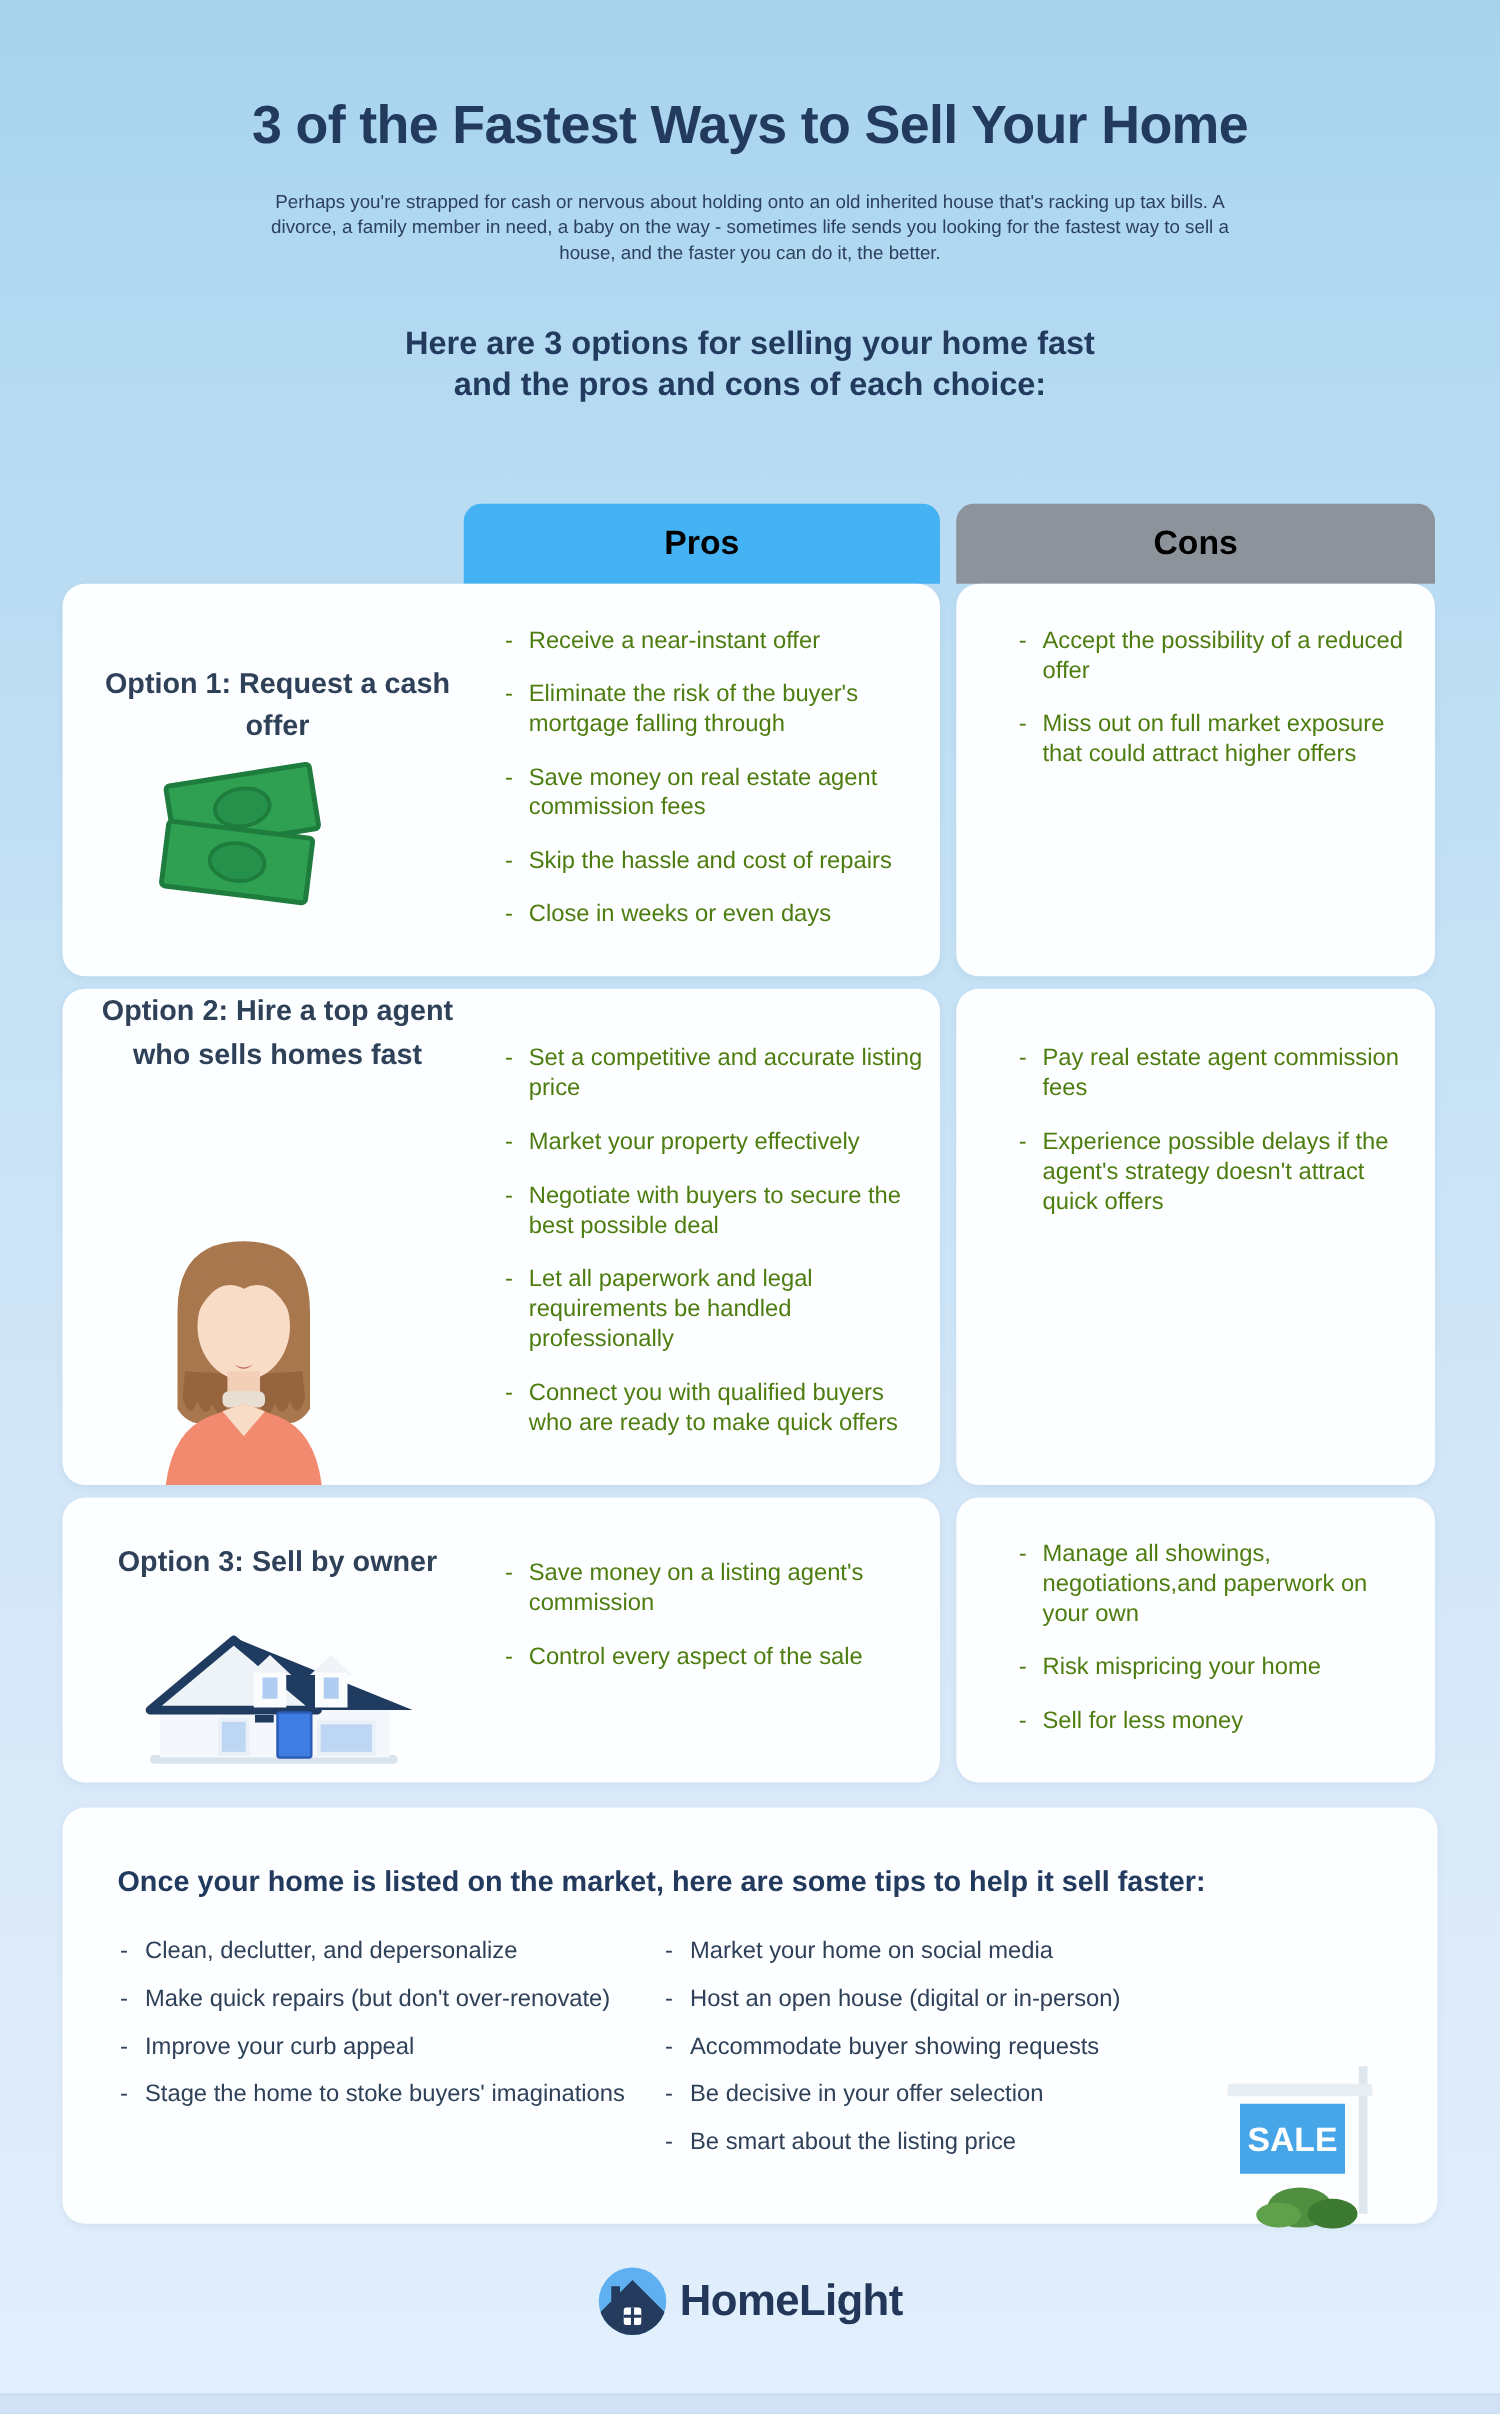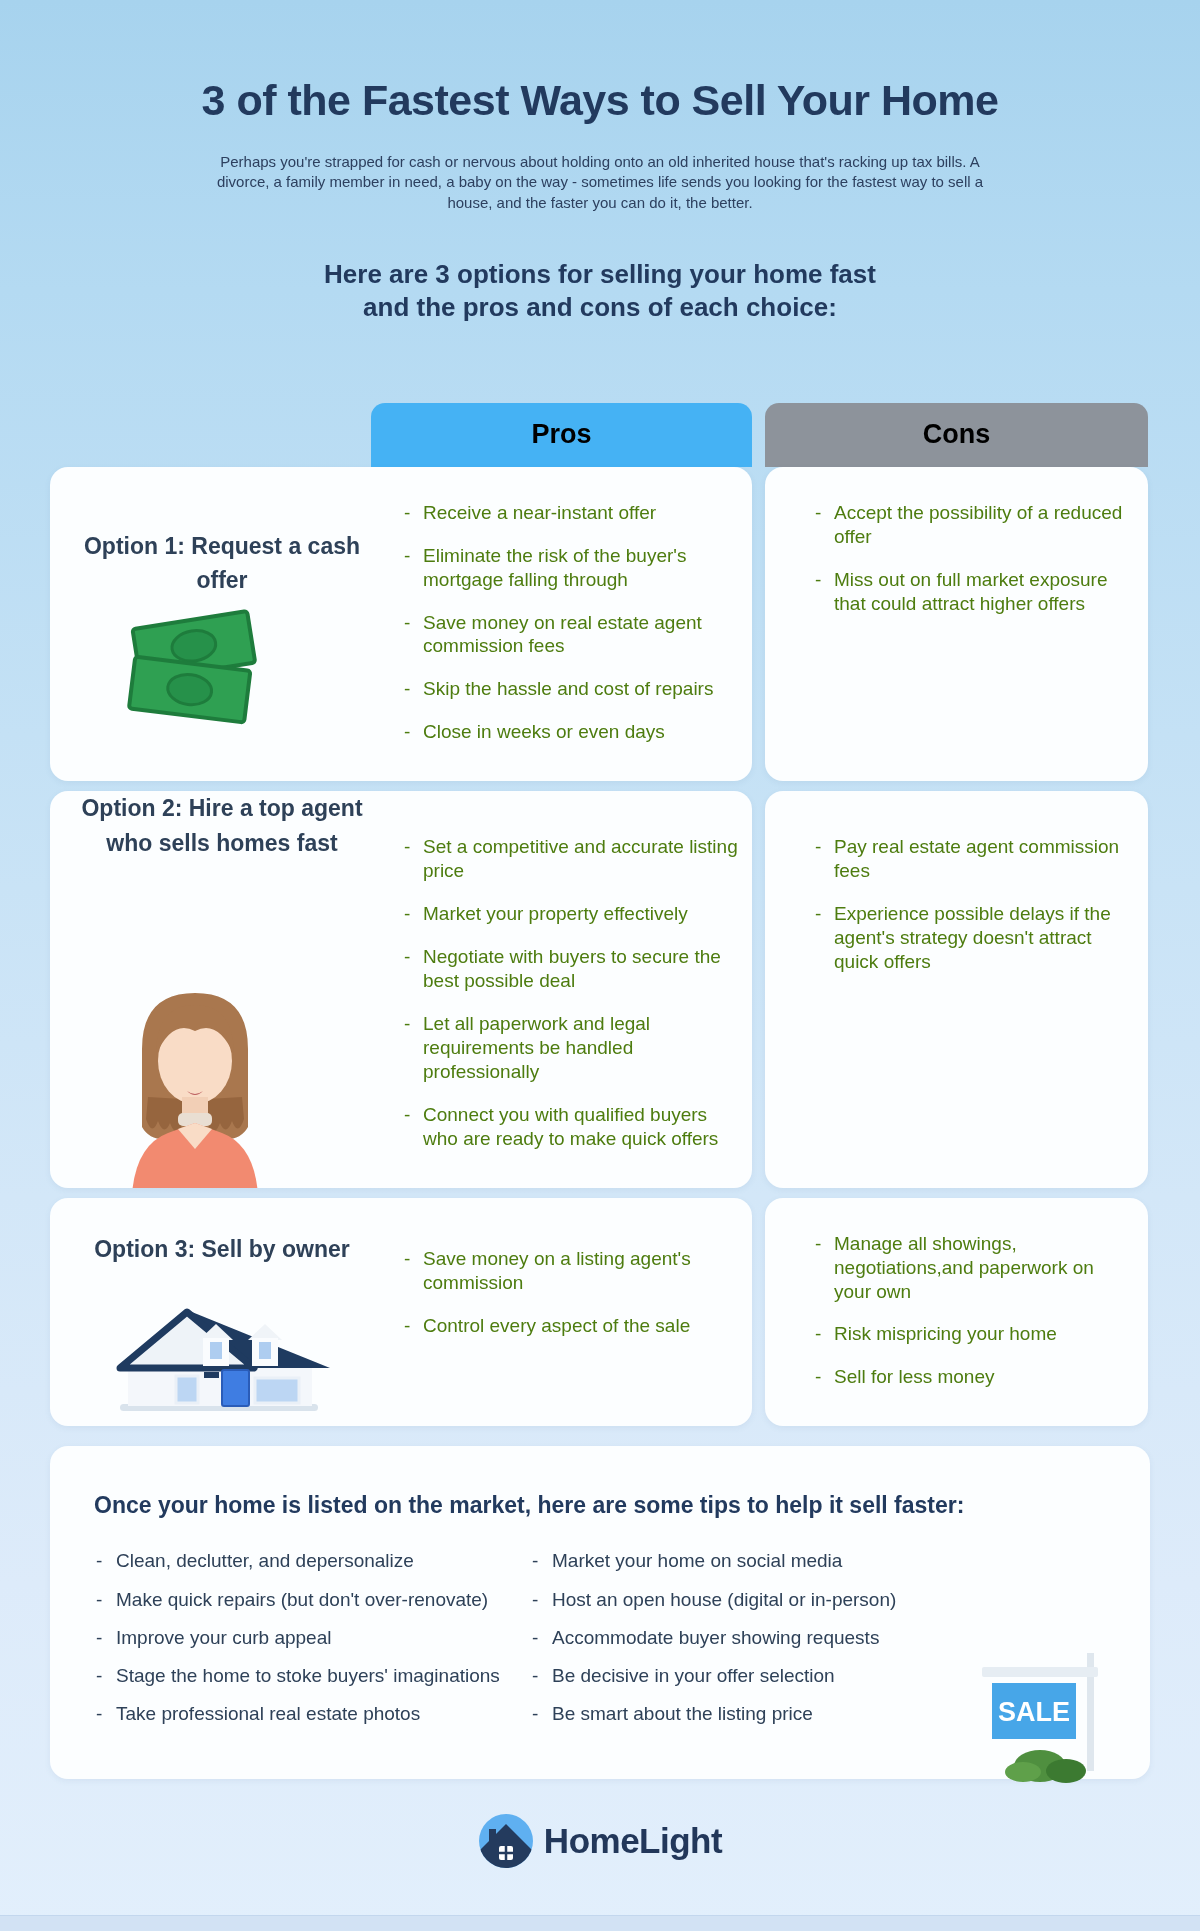--- a/index.html
+++ b/index.html
@@ -231,21 +231,20 @@
   </div>
 
   <div class="tips-card">
     <div class="tips-title">Once your home is listed on the market, here are some tips to help it sell faster:</div>
     <div class="tips-cols">
       <ul class="tips-list tips-col-left">
         <li>Clean, declutter, and depersonalize</li>
         <li>Make quick repairs (but don't over-renovate)</li>
         <li>Improve your curb appeal</li>
         <li>Stage the home to stoke buyers' imaginations</li>
-        <li>Take professional real estate photos</li>
       </ul>
       <ul class="tips-list tips-col-right">
         <li>Market your home on social media</li>
         <li>Host an open house (digital or in-person)</li>
         <li>Accommodate buyer showing requests</li>
         <li>Be decisive in your offer selection</li>
         <li>Be smart about the listing price</li>
       </ul>
     </div>
     <svg class="sale-sign" viewBox="0 0 150 150">

